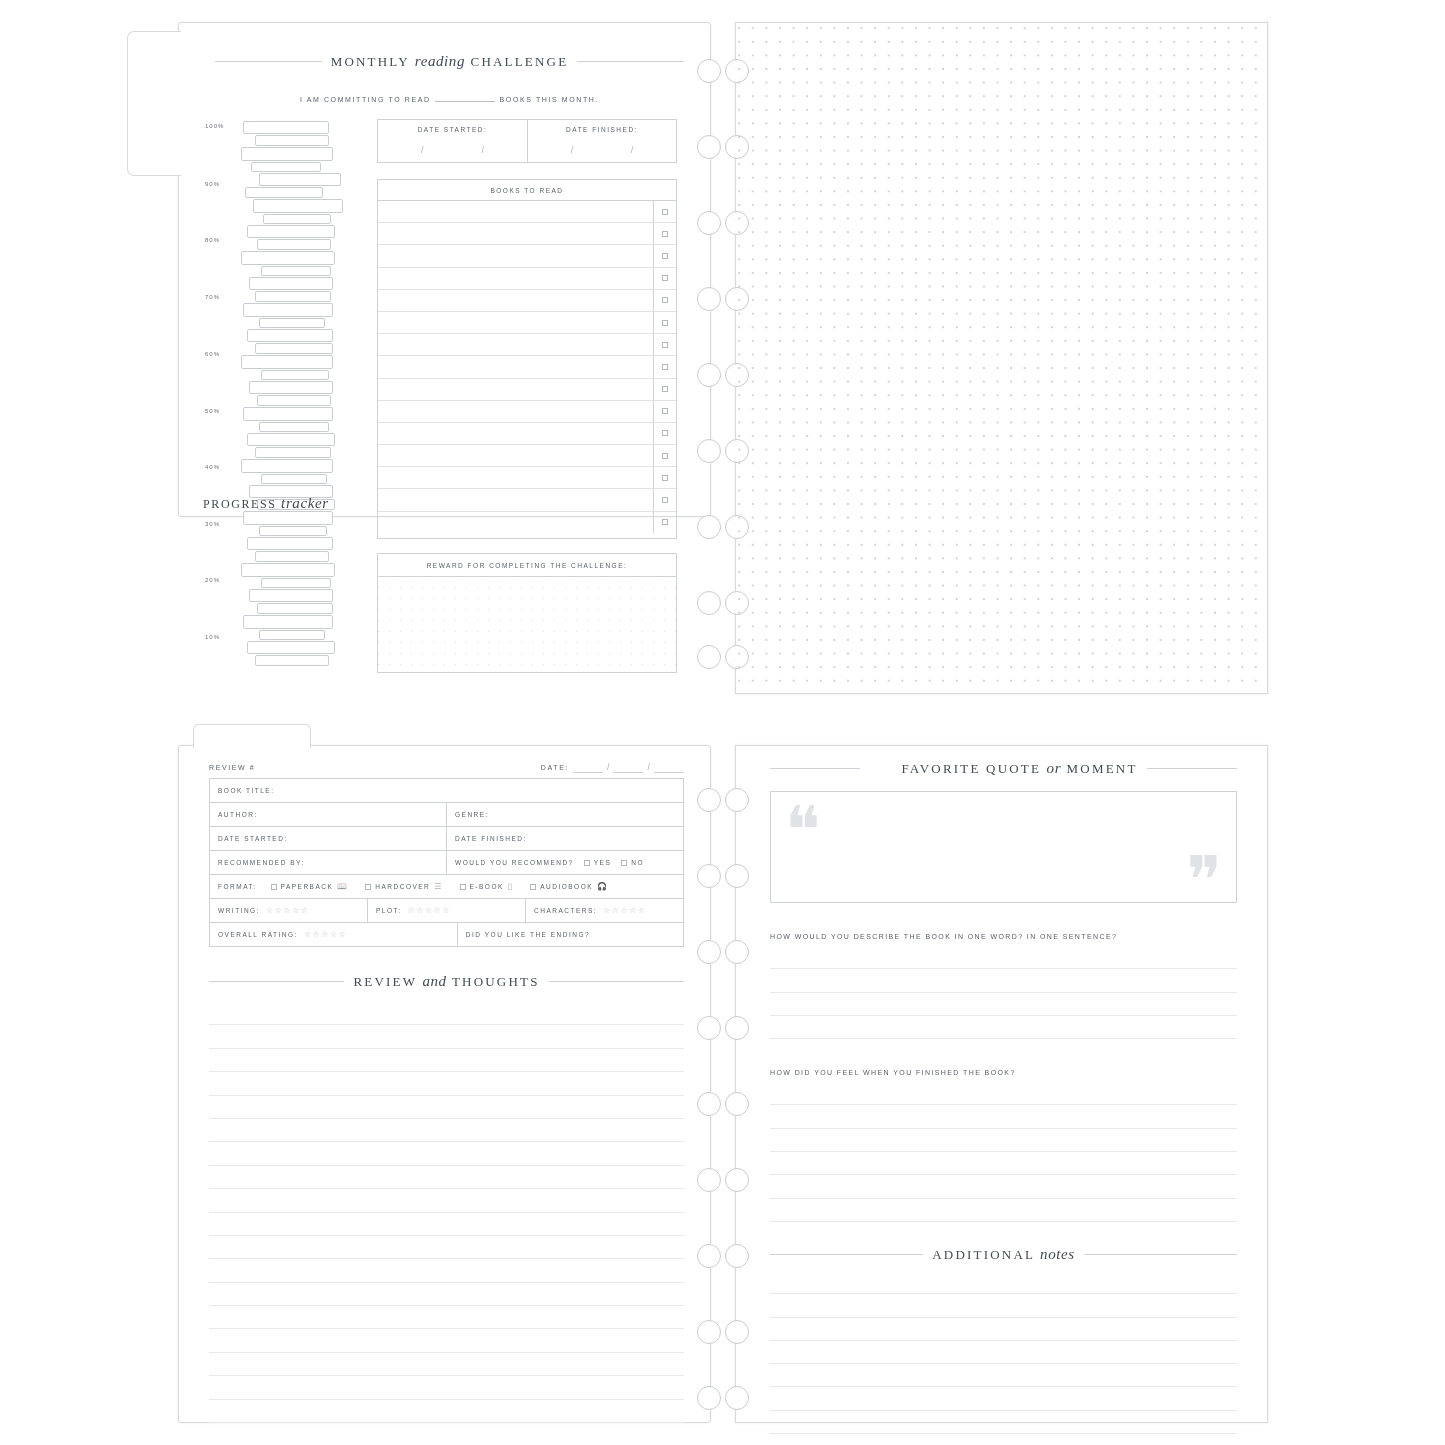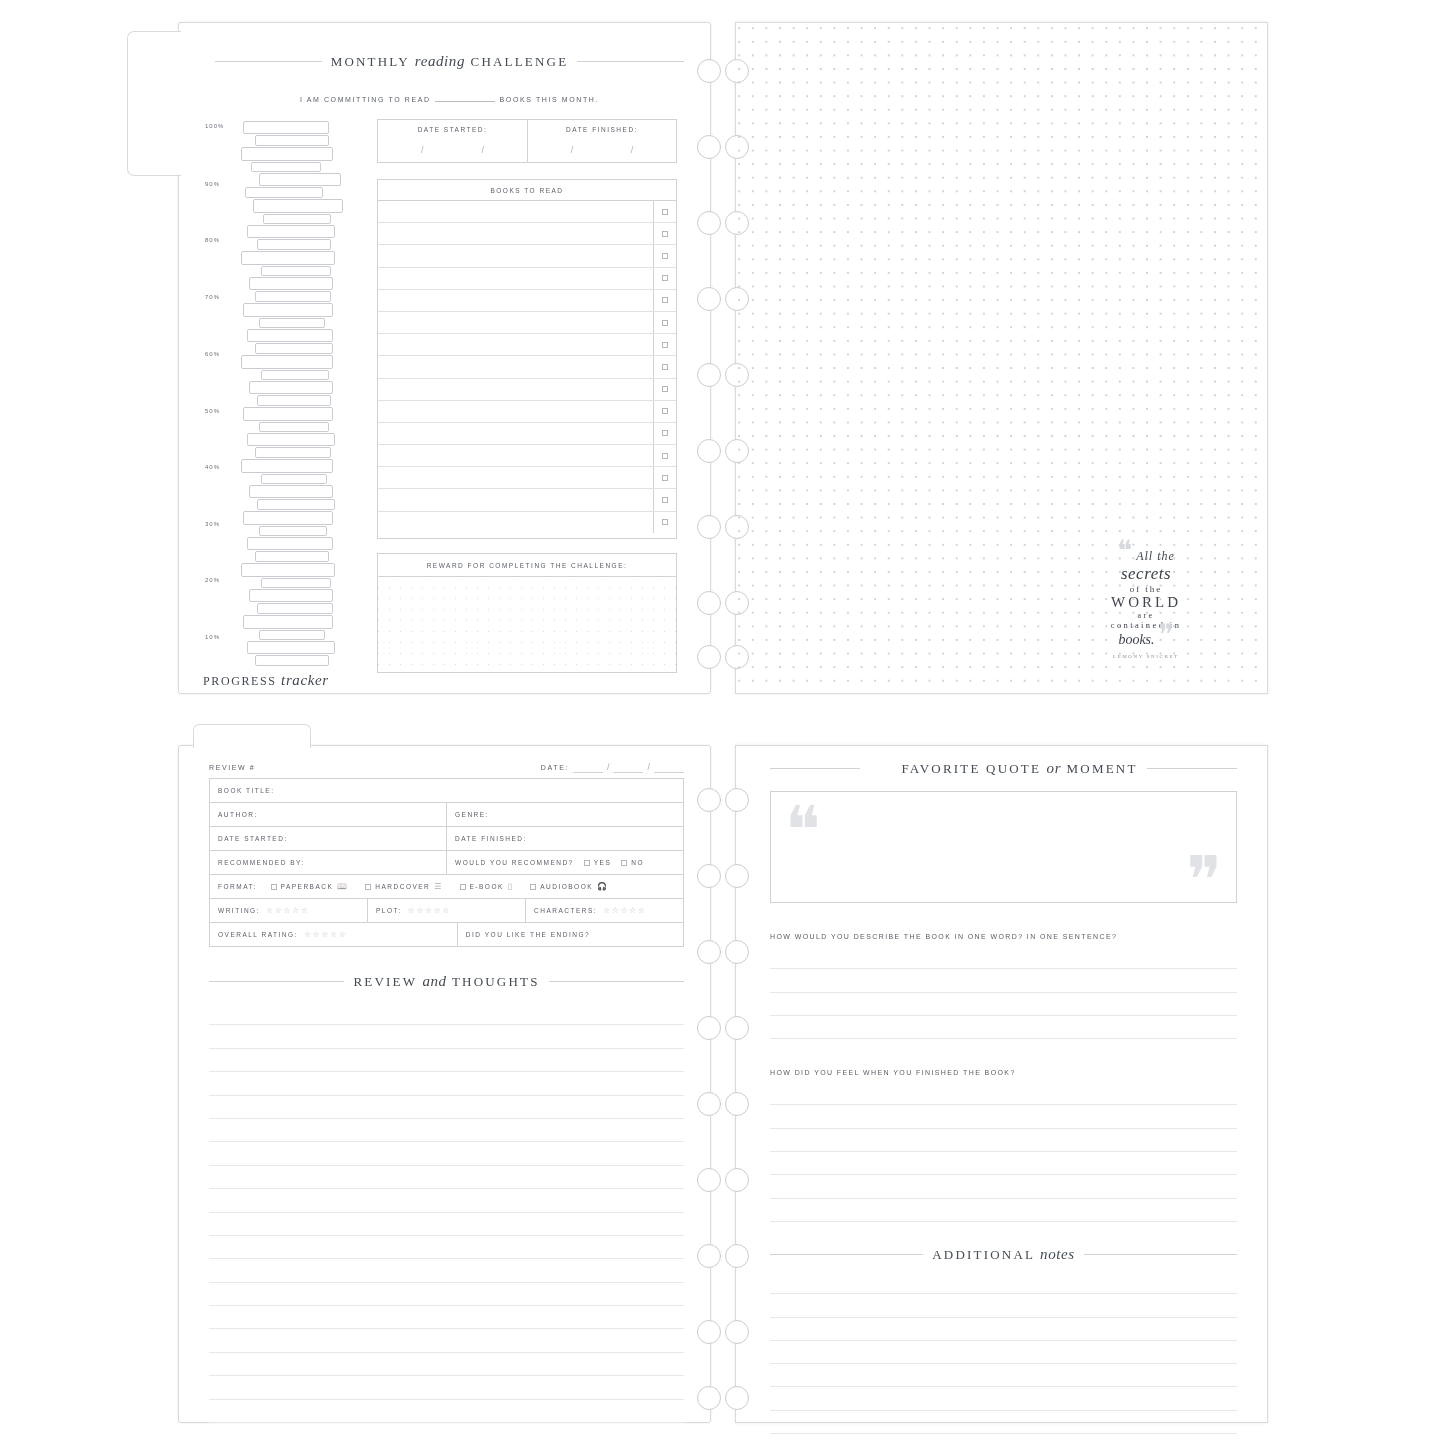--- a/index.html
+++ b/index.html
@@ -20,21 +20,21 @@
   
   .ttl{font-family:"Liberation Serif",serif;letter-spacing:2.2px;font-size:13px;color:#434a53;text-transform:uppercase;}
   .ttl i{font-family:"Liberation Serif",serif;font-style:italic;text-transform:lowercase;letter-spacing:0.6px;font-size:15px;}
   .hdr-rule{display:flex;align-items:center;gap:9px;}
   .hdr-rule .ln{flex:1;height:1px;background:#cfd2d6;}
   .tiny{font-size:7px;letter-spacing:1.6px;text-transform:uppercase;color:#5a6069;}
   .tiny2{font-size:6.5px;letter-spacing:1.5px;text-transform:uppercase;color:#5a6069;}
   .box{border:1px solid #cfd2d6;box-sizing:border-box;}
 
   
-  #p1{left:178px;top:22px;width:533px;height:672px;border-radius:3px;}
+  #p1{left:178px;top:22px;width:533px;height:495px;border-radius:3px;}
   #p1 .tab{left:-52px;top:8px;width:54px;height:145px;border-radius:7px 0 0 7px;border-right:none;}
   #p1-inner{position:absolute;inset:0;padding:20px 26px 10px 36px;}
   #p1 .title{margin-top:10px;}
   .commit{margin-top:18px;text-align:center;}
   .commit .blank{display:inline-block;width:60px;border-bottom:1px solid #b9bcc1;}
 
   .progress-wrap{position:absolute;left:26px;top:96px;width:160px;bottom:32px;}
   .pct{position:absolute;left:0;font-size:6px;letter-spacing:1px;color:#6a7078;}
   .stack{position:absolute;left:30px;top:0;bottom:0;right:0;}
   .bk{position:absolute;border:1px solid #c9ccd0;border-radius:2px;box-sizing:border-box;background:#fff;}
@@ -334,32 +334,20 @@
       <div class="hole left" style="top:188px"></div>
       <div class="hole left" style="top:264px"></div>
       <div class="hole left" style="top:340px"></div>
       <div class="hole left" style="top:416px"></div>
       <div class="hole left" style="top:492px"></div>
       <div class="hole left" style="top:568px"></div>
       <div class="hole left" style="top:622px"></div>
     </div>
     <div class="dots"></div>
 
-    <div class="quote">
-      <div><span class="qm">❝</span>
-        <span class="q1">All the</span></div>
-      <div class="q2">secrets</div>
-      <div class="q3">of the</div>
-      <div class="q4">WORLD</div>
-      <div class="q5">are</div>
-      <div class="q6">contained in</div>
-      <div><span class="q7">books.</span>
-        <span class="qm">❞</span></div>
-      <div class="qauth">LEMONY SNICKET</div>
-    </div>
   </div>
 
   <div class="page shadow" id="p3">
     <div class="tab"></div>
     <div class="holes" style="right:0;">
       <div class="hole right" style="top:42px"></div>
       <div class="hole right" style="top:118px"></div>
       <div class="hole right" style="top:194px"></div>
       <div class="hole right" style="top:270px"></div>
       <div class="hole right" style="top:346px"></div>

